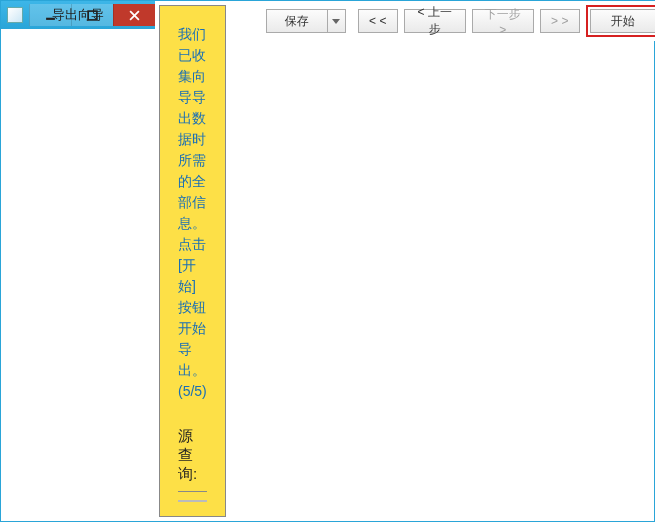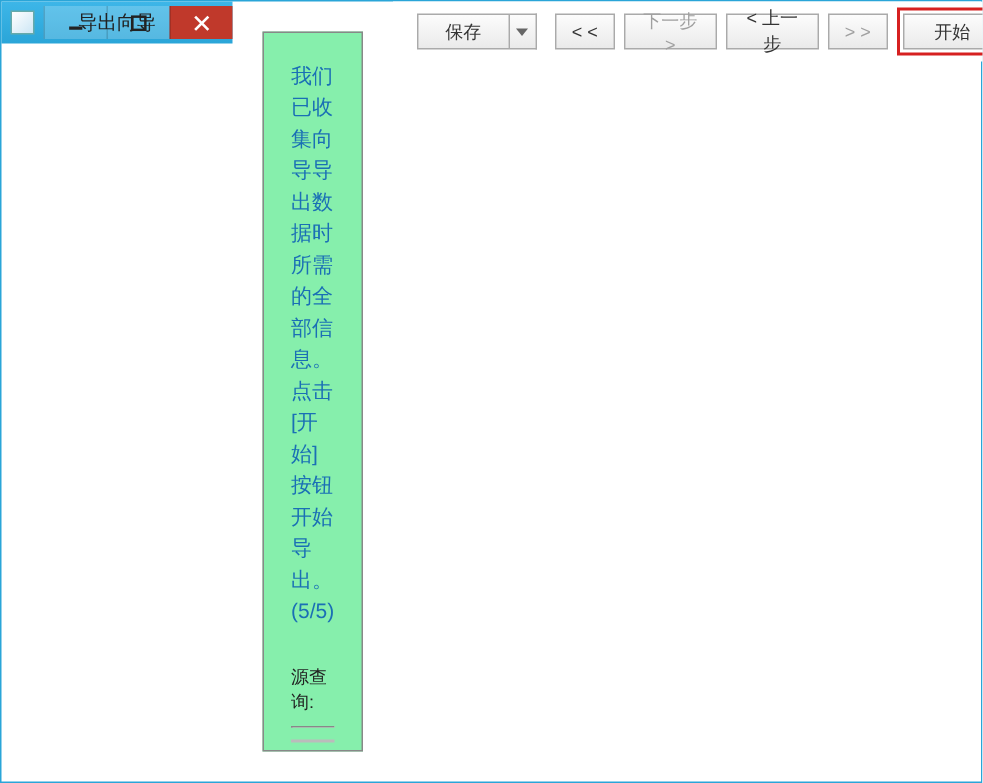--- a/index.html
+++ b/index.html
@@ -5,33 +5,33 @@
 * { box-sizing: border-box; margin: 0; padding: 0; }
 body { font-family: "Microsoft YaHei", "SimSun", Arial, sans-serif; font-size: 12px; background: #fff; }
 .window { width: 655px; height: 522px; border: 1px solid #2aa5d8; display: flex; flex-direction: row; background: #fff; }
 .titlebar { height: 28px; background: linear-gradient(#3db6e8, #2aa5d8); display: flex; align-items: center; position: relative; color: #222; }
 .titlebar .app-icon { width: 16px; height: 16px; margin: 0 6px; background: linear-gradient(135deg,#fff,#cce6f5); border: 1px solid #6aa; }
 .titlebar .title { position: absolute; left: 50%; transform: translateX(-50%); font-size: 13px; color: #222; }
 .win-controls { margin-left: auto; display: flex; }
 .win-btn { width: 42px; height: 22px; display: flex; align-items: center; justify-content: center; border-left: 1px solid rgba(0,0,0,.15); background: rgba(255,255,255,.2); cursor: pointer; }
 .win-btn.close { background: #c0392b; color: #fff; }
 .win-btn svg { width: 11px; height: 11px; }
-.content { flex: 1; border: 1px solid #888; margin: 20px; padding: 18px 18px 14px; display: flex; flex-direction: column; background: #86efac; }
+.content { flex: 1; border: 1px solid #888; margin: 4px; padding: 18px 18px 14px; display: flex; flex-direction: column; background: #fde047; }
 .instruction { color: #1a6fb5; font-size: 14px; line-height: 1.5; margin-bottom: 24px; }
-.row { margin: 1px 0; font-size: 12px; color: #222; }
+.row { margin: 1px 0; font-size: 15px; color: #222; }
 .log-box { flex: 1; margin-top: 6px; border: 1px solid #888; border-right: none; border-bottom: none; background: #fff; position: relative; overflow: hidden; }
 .log-box .scrollbar-v { position: absolute; right: 0; top: 0; bottom: 0; width: 16px; background: #e8e4e8; border-left: 1px solid #bbb; }
 .log-box .scrollbar-v::before { content: ""; position: absolute; top: 2px; left: 2px; right: 2px; height: 14px; background: #ccc; }
 .log-box .scrollbar-v::after { content: ""; position: absolute; bottom: 2px; left: 2px; right: 2px; height: 14px; background: #ccc; }
 .hbar { height: 16px; margin-top: 8px; background: linear-gradient(#e0dbe0,#cfc8cf); border: 1px solid #bbb; }
 .footer { height: 40px; display: flex; align-items: center; padding: 0 6px 0 16px; gap: 6px; background: #fff; }
 .btn { height: 24px; border: 1px solid #aaa; background: linear-gradient(#fcfcfc,#eaeaea); font-size: 12px; color: #333; cursor: pointer; display: inline-flex; align-items: center; justify-content: center; padding: 0 10px; min-width: 62px; }
 .btn.disabled { color: #a0a0a0; cursor: default; }
 .btn.split { min-width: 18px; padding: 0 4px; border-left: none; }
-.btn-group { display: inline-flex; }
+.btn-group { display: inline-flex; margin-left: 20px; }
 .spacer { flex: 1; }
 .highlight { border: 2px solid #d62020; padding: 2px; display: inline-flex; }
 .highlight .btn { min-width: 66px; height: 24px; }
 .caret-down { width: 0; height: 0; border-left: 4px solid transparent; border-right: 4px solid transparent; border-top: 5px solid #666; }
 </style>
 </head>
 <body>
 
 <div class="window">
   <div class="titlebar">
@@ -68,20 +68,20 @@
 
   <div class="footer">
     <div class="btn-group">
       <button class="btn">保存</button>
       <button class="btn split">
           <span class="caret-down"></span>
         </button>
     </div>
     <div class="spacer"></div>
     <button class="btn" style="min-width:40px">&lt; &lt;</button>
+    <button class="btn">&lt; 上一步</button>
     <button class="btn disabled">下一步 &gt;</button>
-    <button class="btn">&lt; 上一步</button>
     <button class="btn disabled" style="min-width:40px">&gt; &gt;</button>
     <div class="highlight">
       <button class="btn">开始</button>
     </div>
   </div>
 </div>
 
 </body></html>

